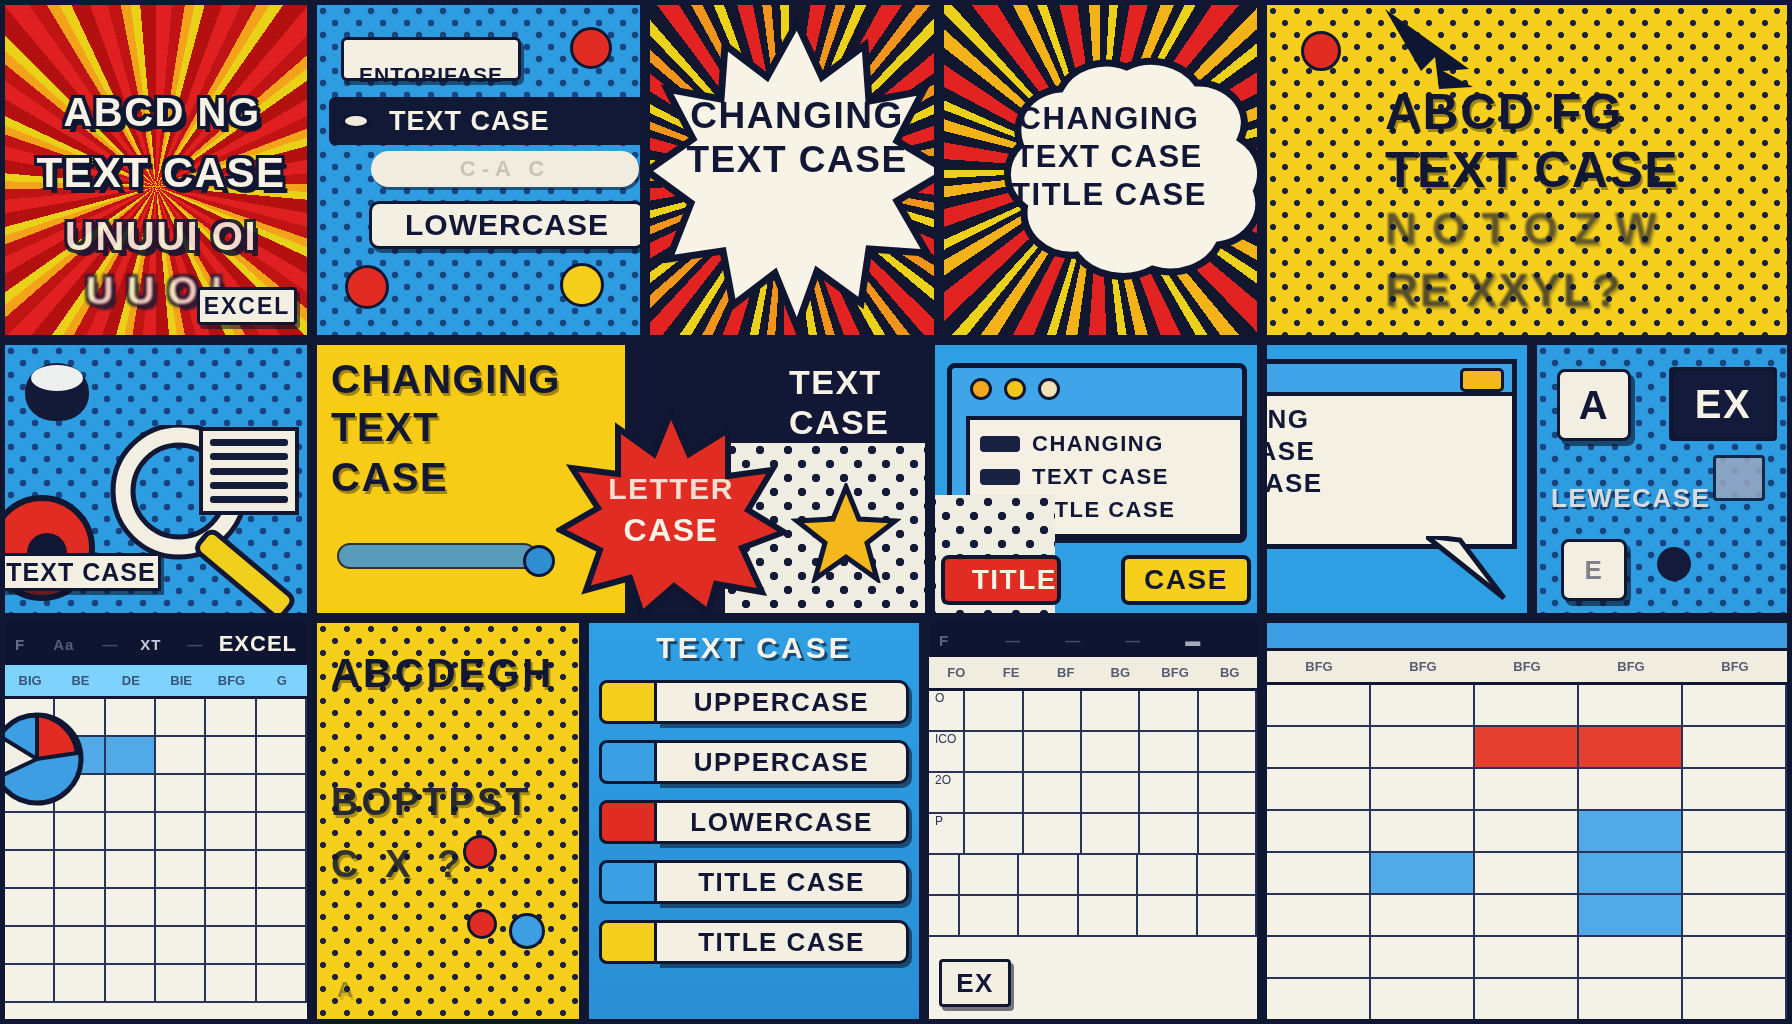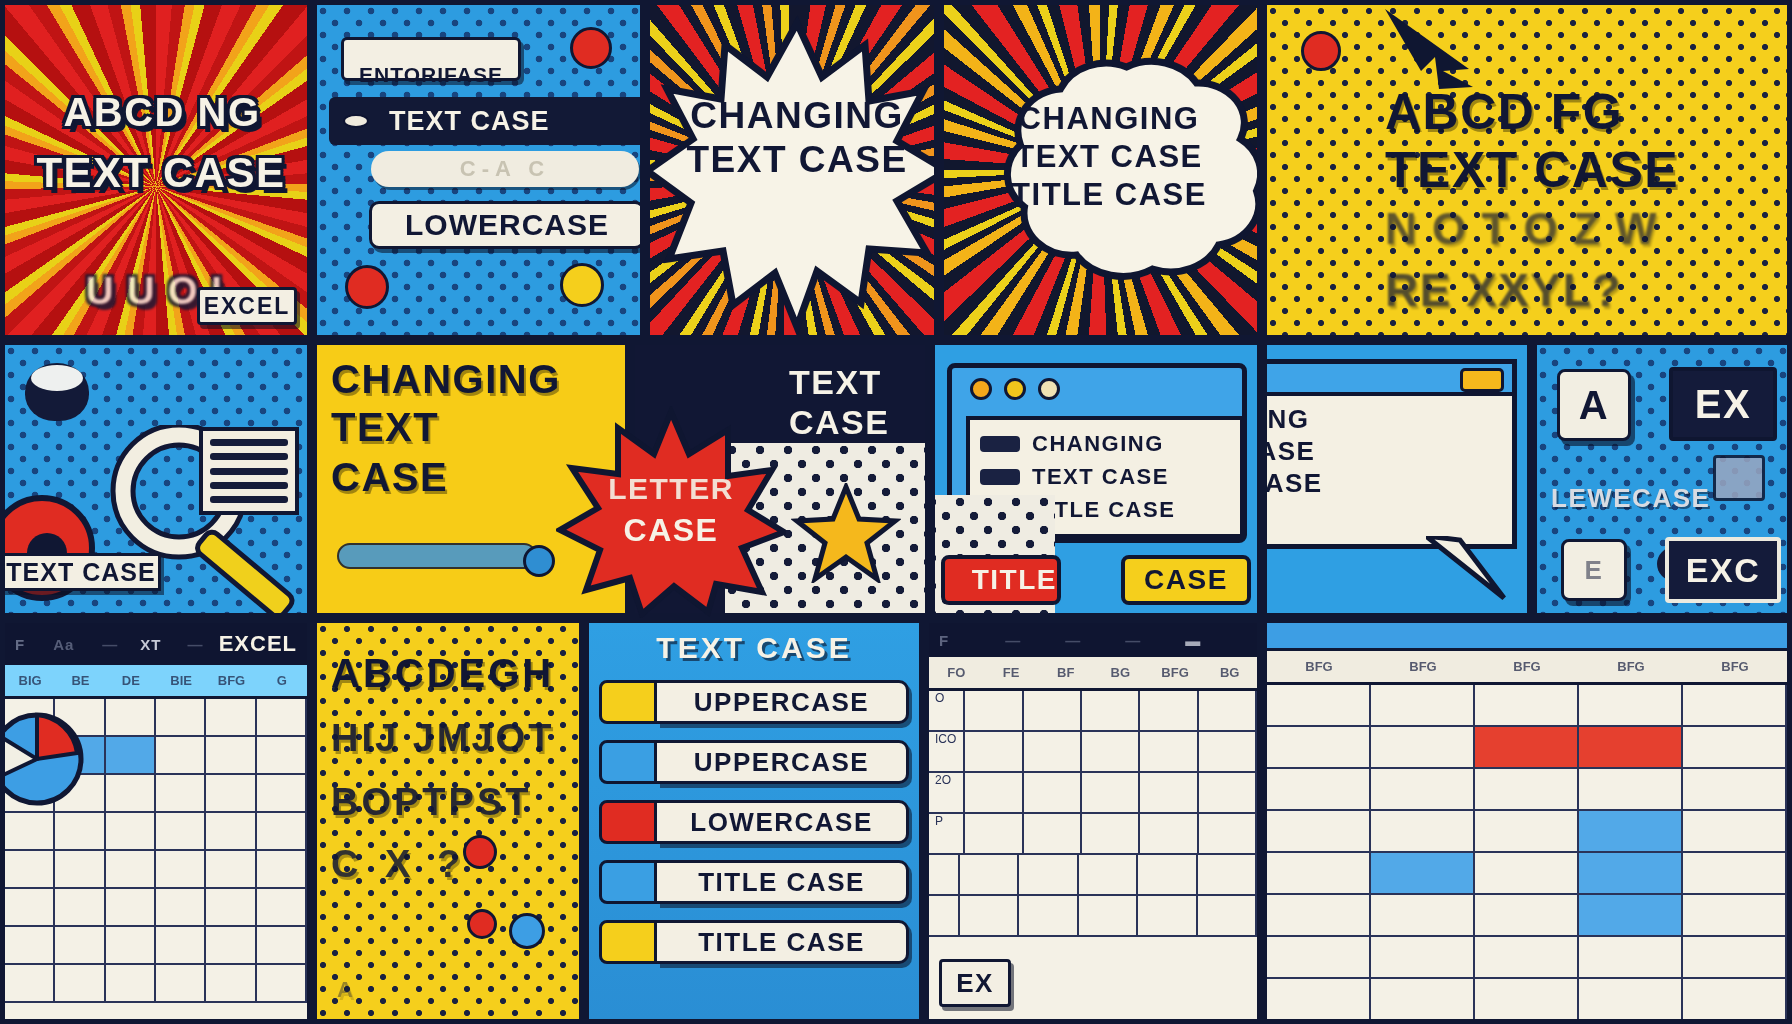--- a/index.html
+++ b/index.html
@@ -157,20 +157,21 @@
   }
 </style>
 </head>
 <body>
 
 <div id="stage">
 
   <div class="panel rays-red" style="left:0;top:0;width:312px;height:340px;">
     <div class="comic outline-dark" style="position:absolute;left:12px;top:66px;width:290px;font-size:40px;text-align:center;">ABCD NG</div>
     <div class="comic outline-dark" style="position:absolute;left:6px;top:126px;width:300px;font-size:42px;text-align:center;">TEXT CASE</div>
+    <div class="comic outline-dark" style="position:absolute;left:6px;top:190px;width:300px;font-size:40px;text-align:center;opacity:.88;filter:blur(.6px);">UNUUI OI</div>
     <div class="comic outline-dark" style="position:absolute;left:6px;top:246px;width:300px;font-size:38px;text-align:center;opacity:.8;filter:blur(1px);">U U O L</div>
     <div class="boxbadge" style="position:absolute;right:10px;bottom:10px;width:100px;height:38px;border-radius:4px;">
       <span class="comic ink" style="font-size:23px;letter-spacing:2px;">EXCEL</span>
     </div>
   </div>
 
   <div class="panel halftone-blue" style="left:312px;top:0;width:333px;height:340px;">
     <div class="pill" style="position:absolute;left:24px;top:32px;width:180px;height:44px;border-radius:6px;">
       <span class="comic ink" style="font-size:21px;letter-spacing:1px;margin-top:30px;">ENTORIFASE</span>
     </div>
@@ -326,23 +327,20 @@
       <span class="comic ink" style="font-size:40px;">A</span>
     </div>
     <div style="position:absolute;right:10px;top:22px;width:108px;height:74px;background:#141b3a;border:4px solid #0f1631;border-radius:4px;display:flex;align-items:center;justify-content:center;">
       <span class="comic cream" style="font-size:40px;">EX</span>
     </div>
     <div class="comic" style="position:absolute;left:14px;top:140px;font-size:26px;color:#d8dbe2;text-shadow:2px 2px 0 rgba(10,15,35,.5);">LEWECASE</div>
     <div class="kbd-key" style="position:absolute;left:24px;bottom:12px;width:66px;height:62px;">
       <span class="comic ink" style="font-size:26px;opacity:.5;">E</span>
     </div>
     <div style="position:absolute;left:120px;bottom:32px;width:34px;height:34px;background:#141b3a;border-radius:50%;"></div>
-    <div style="position:absolute;right:6px;bottom:10px;width:116px;height:66px;background:#141b3a;border:4px solid #eceadf;border-radius:4px;display:flex;align-items:center;justify-content:center;">
-      <span class="comic cream" style="font-size:34px;">EXC</span>
-    </div>
     <div style="position:absolute;right:22px;top:110px;width:52px;height:46px;background:#9aa6c0;border:3px solid #0f1631;border-radius:4px;opacity:.85;"></div>
   </div>
 
   <div class="panel" style="left:0;top:618px;width:312px;height:406px;background:#f4f1e6;border-color:#101733;">
     <div class="toolbar-strip" style="left:0;top:0;width:302px;height:42px;">
       <span style="margin-left:10px;opacity:.55;">F</span>
       <span style="margin-left:28px;opacity:.45;">Aa</span>
       <span style="margin-left:28px;opacity:.35;">—</span>
       <span style="margin-left:22px;opacity:.85;color:#e6e9f2;">XT</span>
       <span style="margin-left:26px;opacity:.35;">—</span>
@@ -427,21 +425,20 @@
 
     <svg style="position:absolute;left:-16px;top:88px;width:96px;height:96px;" viewBox="0 0 96 96">
       <circle cx="48" cy="48" r="44" fill="#3d9ee4" stroke="#101733" stroke-width="5"></circle>
       <path d="M48,48 L48,4 A44,44 0 0,1 88,42 Z" fill="#e02c22" stroke="#101733" stroke-width="4"></path>
       <path d="M48,48 L10,66 A44,44 0 0,1 12,26 Z" fill="#f2efe4" stroke="#101733" stroke-width="4"></path>
     </svg>
   </div>
 
   <div class="panel halftone-yellow" style="left:312px;top:618px;width:272px;height:406px;">
     <div class="comic emboss-ink" style="position:absolute;left:14px;top:30px;font-size:40px;letter-spacing:3px;">ABCDEGH</div>
-    <div class="comic emboss-ink" style="position:absolute;left:14px;top:96px;font-size:38px;letter-spacing:3px;opacity:.9;">HIJ JMJOT</div>
     <div class="comic emboss-ink" style="position:absolute;left:14px;top:160px;font-size:38px;letter-spacing:3px;opacity:.9;">BOPTPST</div>
     <div class="comic emboss-ink" style="position:absolute;left:14px;top:222px;font-size:38px;letter-spacing:8px;opacity:.85;">C X ?</div>
     <div class="dot dot-red" style="left:146px;top:212px;width:34px;height:34px;"></div>
     <div class="dot dot-red" style="left:150px;top:286px;width:30px;height:30px;"></div>
     <div class="dot" style="left:192px;top:290px;width:36px;height:36px;background:#3d9ee4;"></div>
     <div class="comic emboss-ink" style="position:absolute;left:20px;bottom:18px;font-size:22px;opacity:.4;">A</div>
   </div>
 
   <div class="panel" style="left:584px;top:618px;width:340px;height:406px;background:linear-gradient(180deg,#2f9fe3 0%,#2a8ed4 100%);">
     <div class="comic cream" style="position:absolute;left:0;top:10px;width:330px;text-align:center;font-size:30px;letter-spacing:3px;text-shadow:3px 3px 0 rgba(10,15,35,.6);">TEXT CASE</div>

